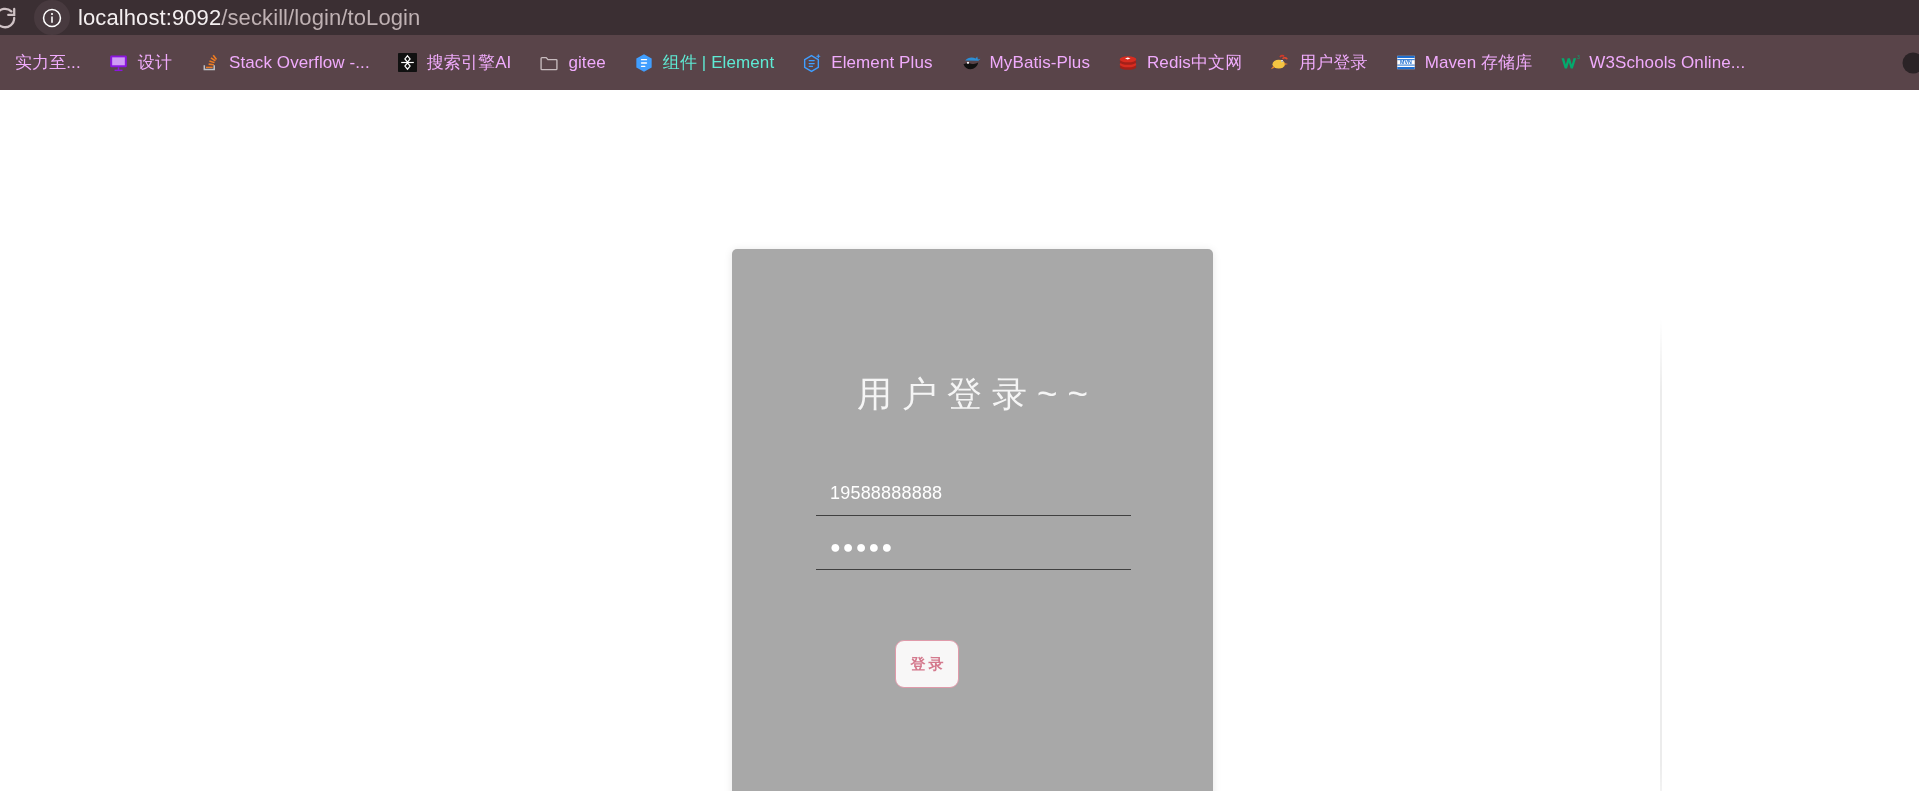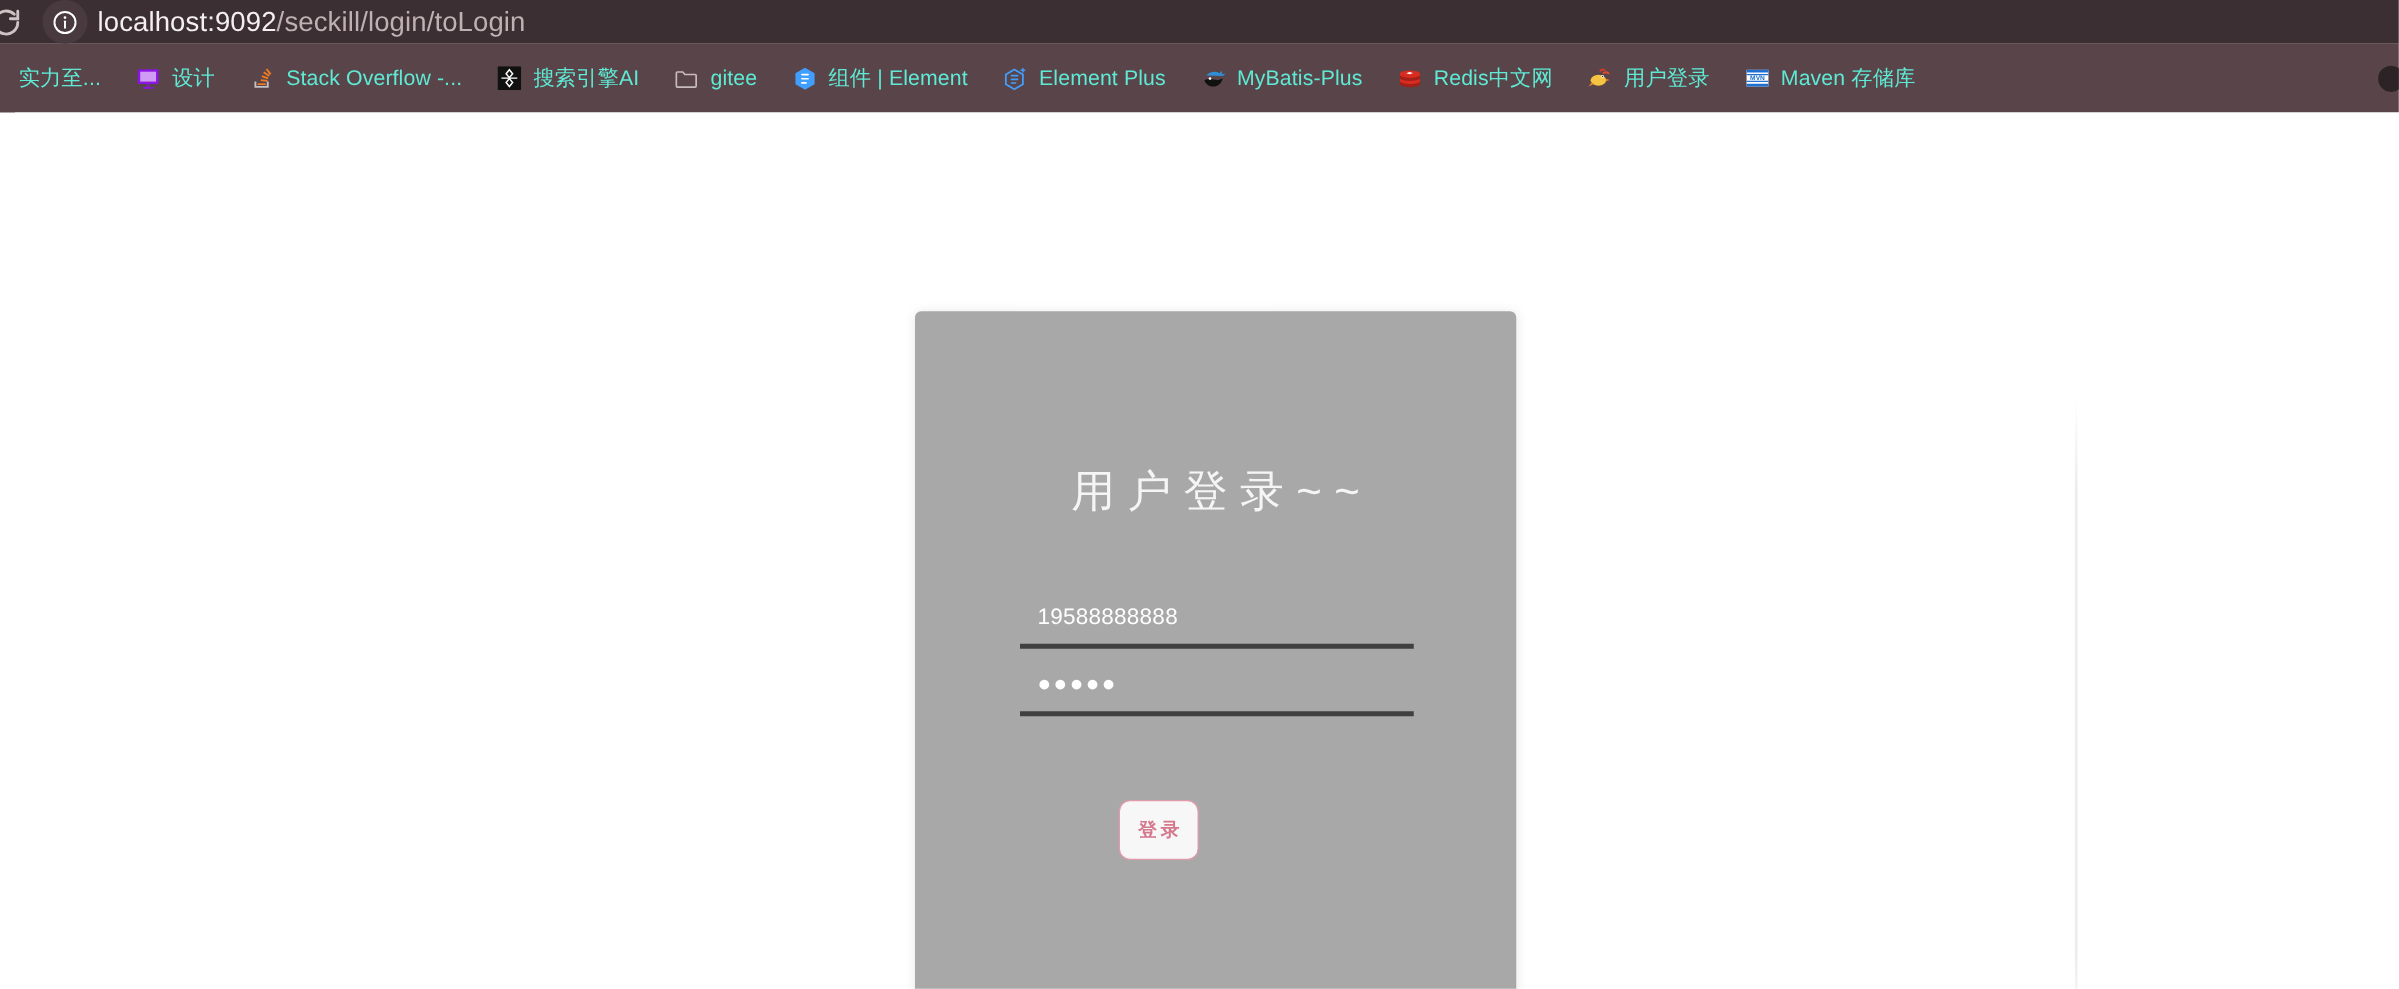--- a/index.html
+++ b/index.html
@@ -89,21 +89,21 @@
   .bm-icon {
     width: 20px; height: 20px;
     margin-right: 9px;
     display: flex;
     align-items: center;
     justify-content: center;
     flex: 0 0 auto;
   }
   .bm-label {
     font-size: 17px;
-    color: #5eead4;
+    color: #f0abfc;
     letter-spacing: 0.1px;
   }
   .bm-label.elem-zh { color: #5eead4; }
 
   #bookmark-overflow {
     position: absolute;
     right: -14px;
     top: 8px;
     width: 40px;
     height: 40px;
@@ -155,21 +155,21 @@
     letter-spacing: 10px;
     text-indent: 10px;
     font-weight: 400;
     line-height: 44px;
   }
 
   .field-group {
     position: absolute;
     left: 84px;
     width: 315px;
-    border-bottom: 4px solid #404040;
+    border-bottom: 1px solid #404040;
   }
   #field-mobile { top: 222px; }
   #field-password { top: 276px; }
 
   .field-input {
     display: block;
     width: 100%;
     height: 44px;
     padding: 0 0 0 14px;
     background: transparent;
@@ -355,20 +355,29 @@
           <rect x="1.5" y="4" width="21" height="2.6" fill="#1f6fd0"></rect>
           <rect x="1.5" y="17.4" width="21" height="2.6" fill="#1f6fd0"></rect>
           <rect x="1.5" y="8" width="21" height="1.2" fill="#1f6fd0"></rect>
           <rect x="1.5" y="14.5" width="21" height="1.2" fill="#1f6fd0"></rect>
           <text x="12" y="13.8" font-size="6.4" fill="#1f6fd0" text-anchor="middle" font-family="Liberation Sans, sans-serif" font-weight="bold">MVN</text>
         </svg>
       </span>
       <span class="bm-label">Maven 存储库</span>
     </div>
 
+    <div class="bookmark">
+      <span class="bm-icon">
+        <svg width="21" height="21" viewBox="0 0 24 24">
+          <path d="M1.8 6.8h3.1l2.1 7.6 2.2-7.6h2.7l2.2 7.6 2.1-7.6h3.1l-3.9 12.4h-2.6l-2.2-7.3-2.2 7.3H5.7z" fill="#04aa6d"></path>
+          <text x="20.4" y="8.4" font-size="6" fill="#04aa6d" font-family="Liberation Sans, sans-serif">3</text>
+        </svg>
+      </span>
+      <span class="bm-label">W3Schools Online...</span>
+    </div>
 
     <div id="bookmark-overflow">
       <svg width="24" height="24" viewBox="0 0 24 24" fill="none" stroke="#2b2326" stroke-width="2.2">
         <circle cx="12" cy="12" r="10.5" fill="#2b2326" stroke="none"></circle>
       </svg>
     </div>
   </div>
 </div>
 
 <div id="page-viewport">

